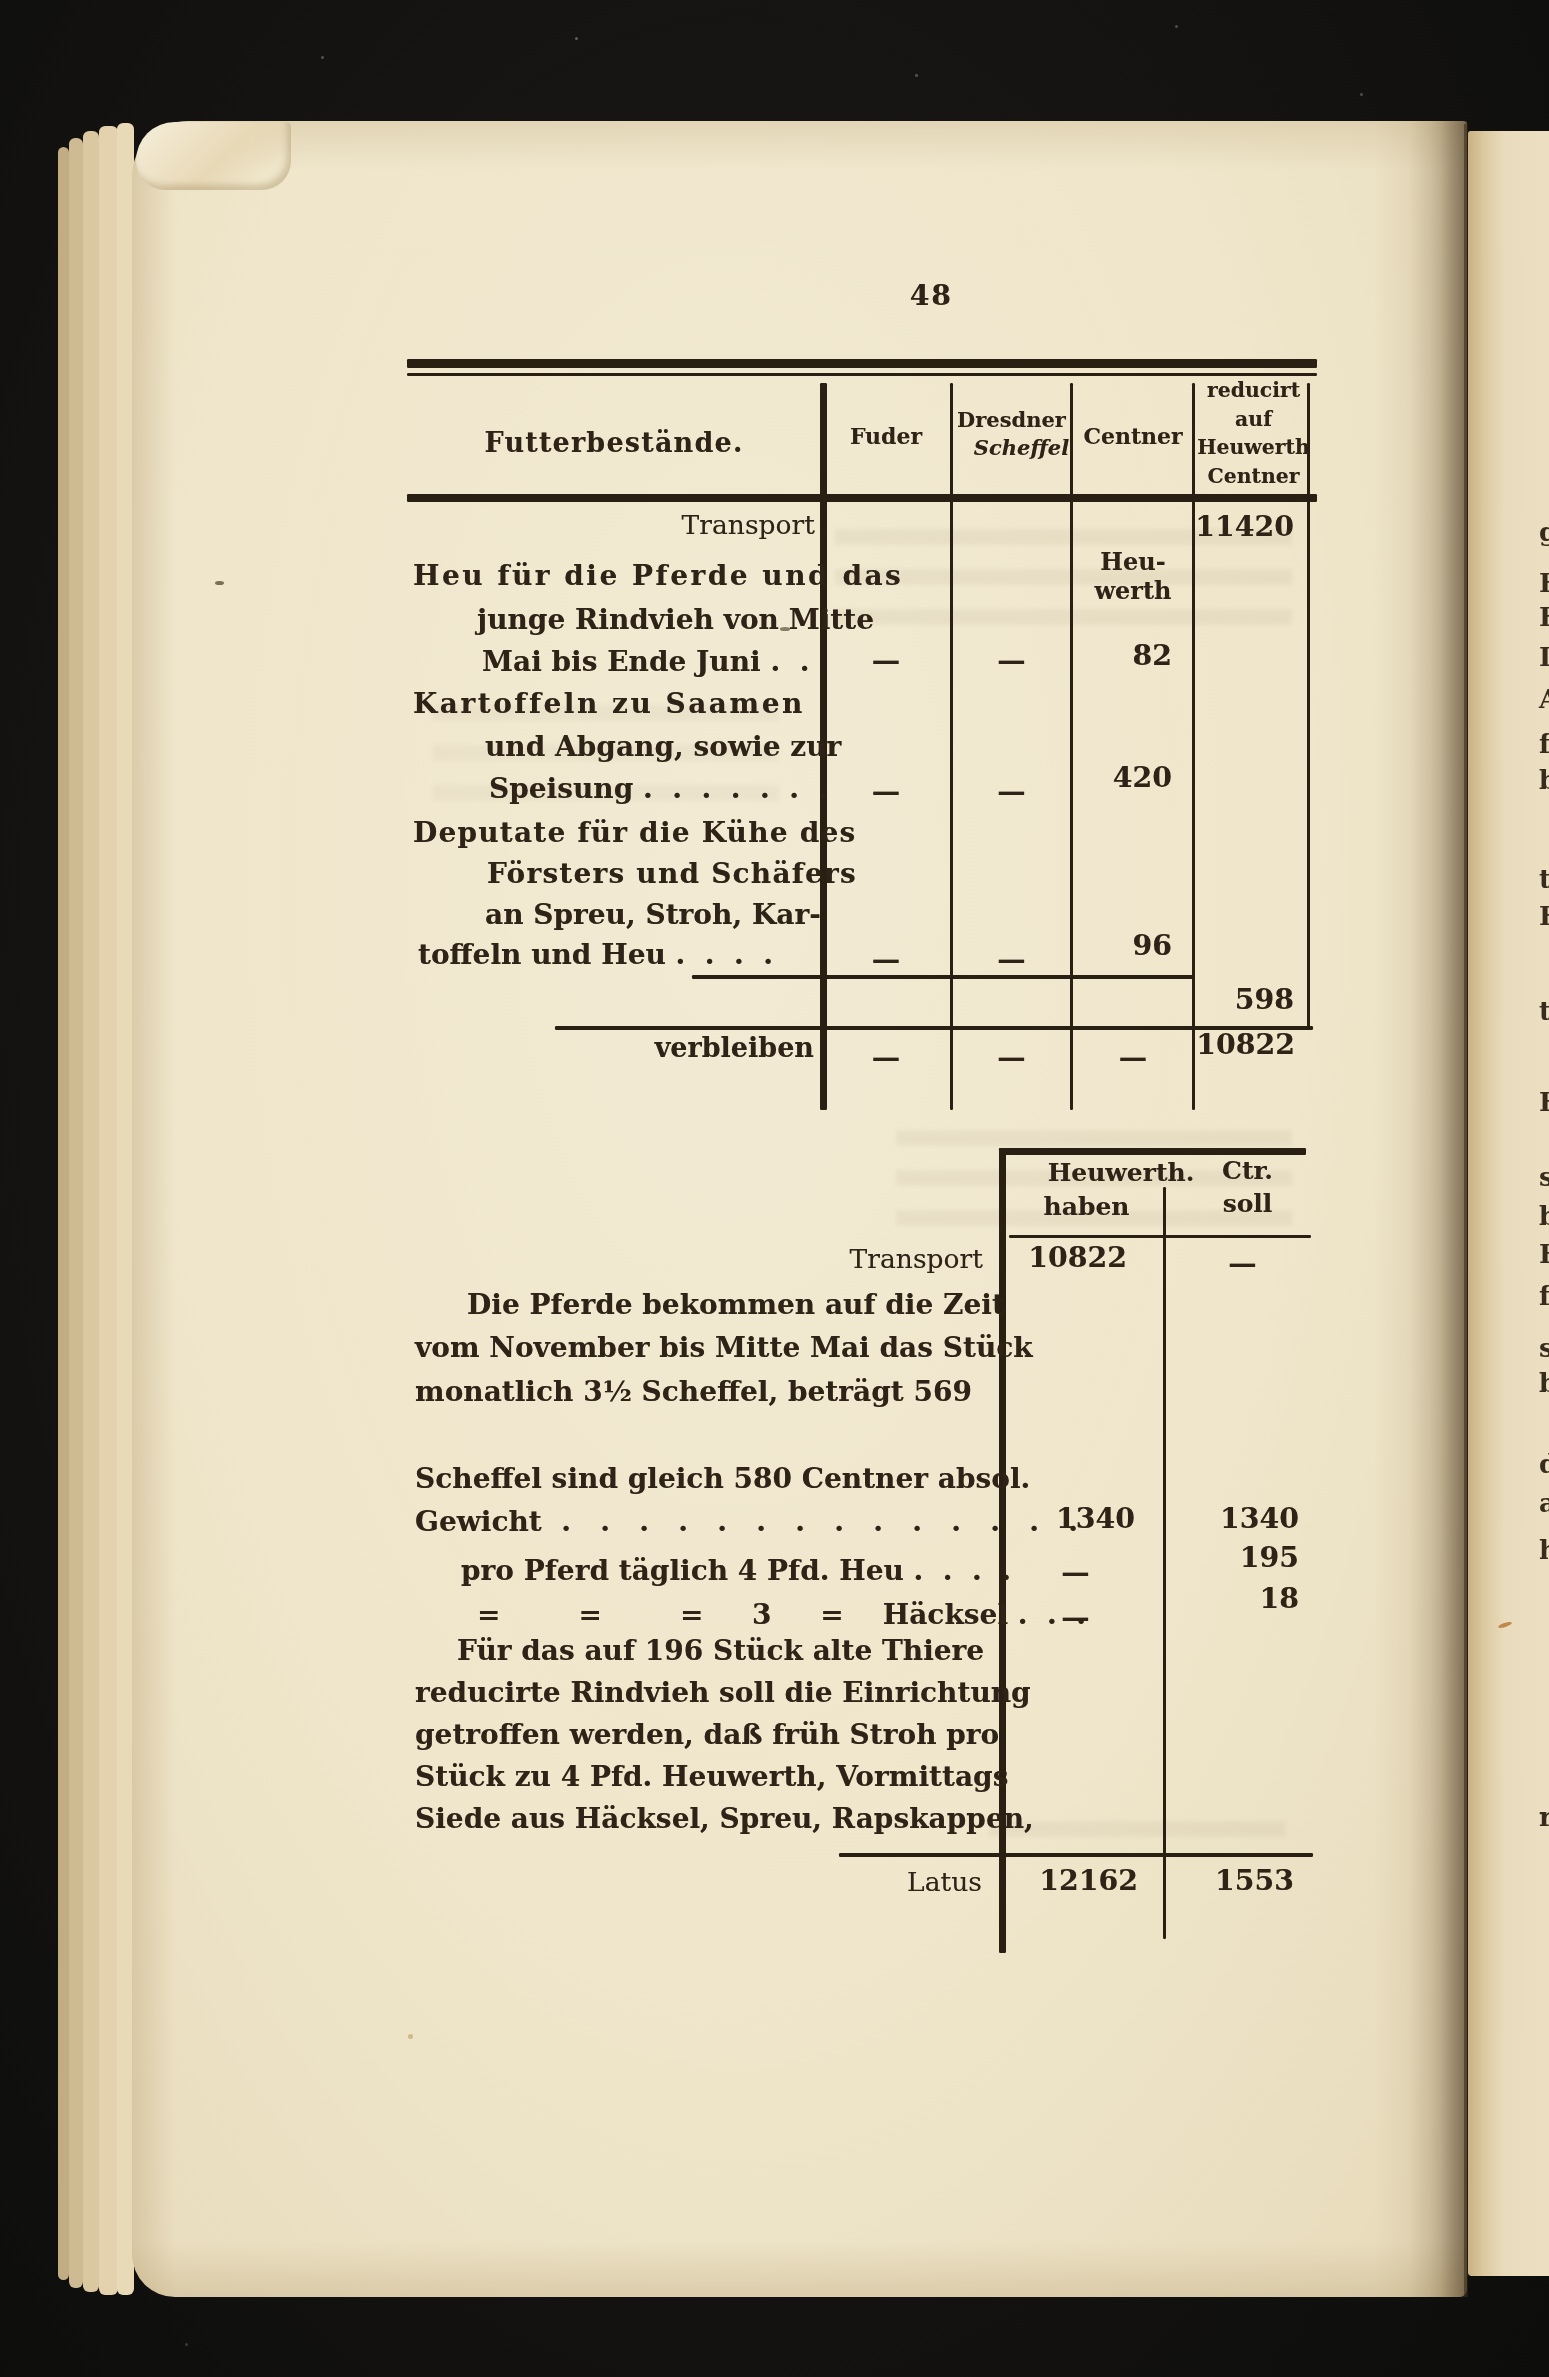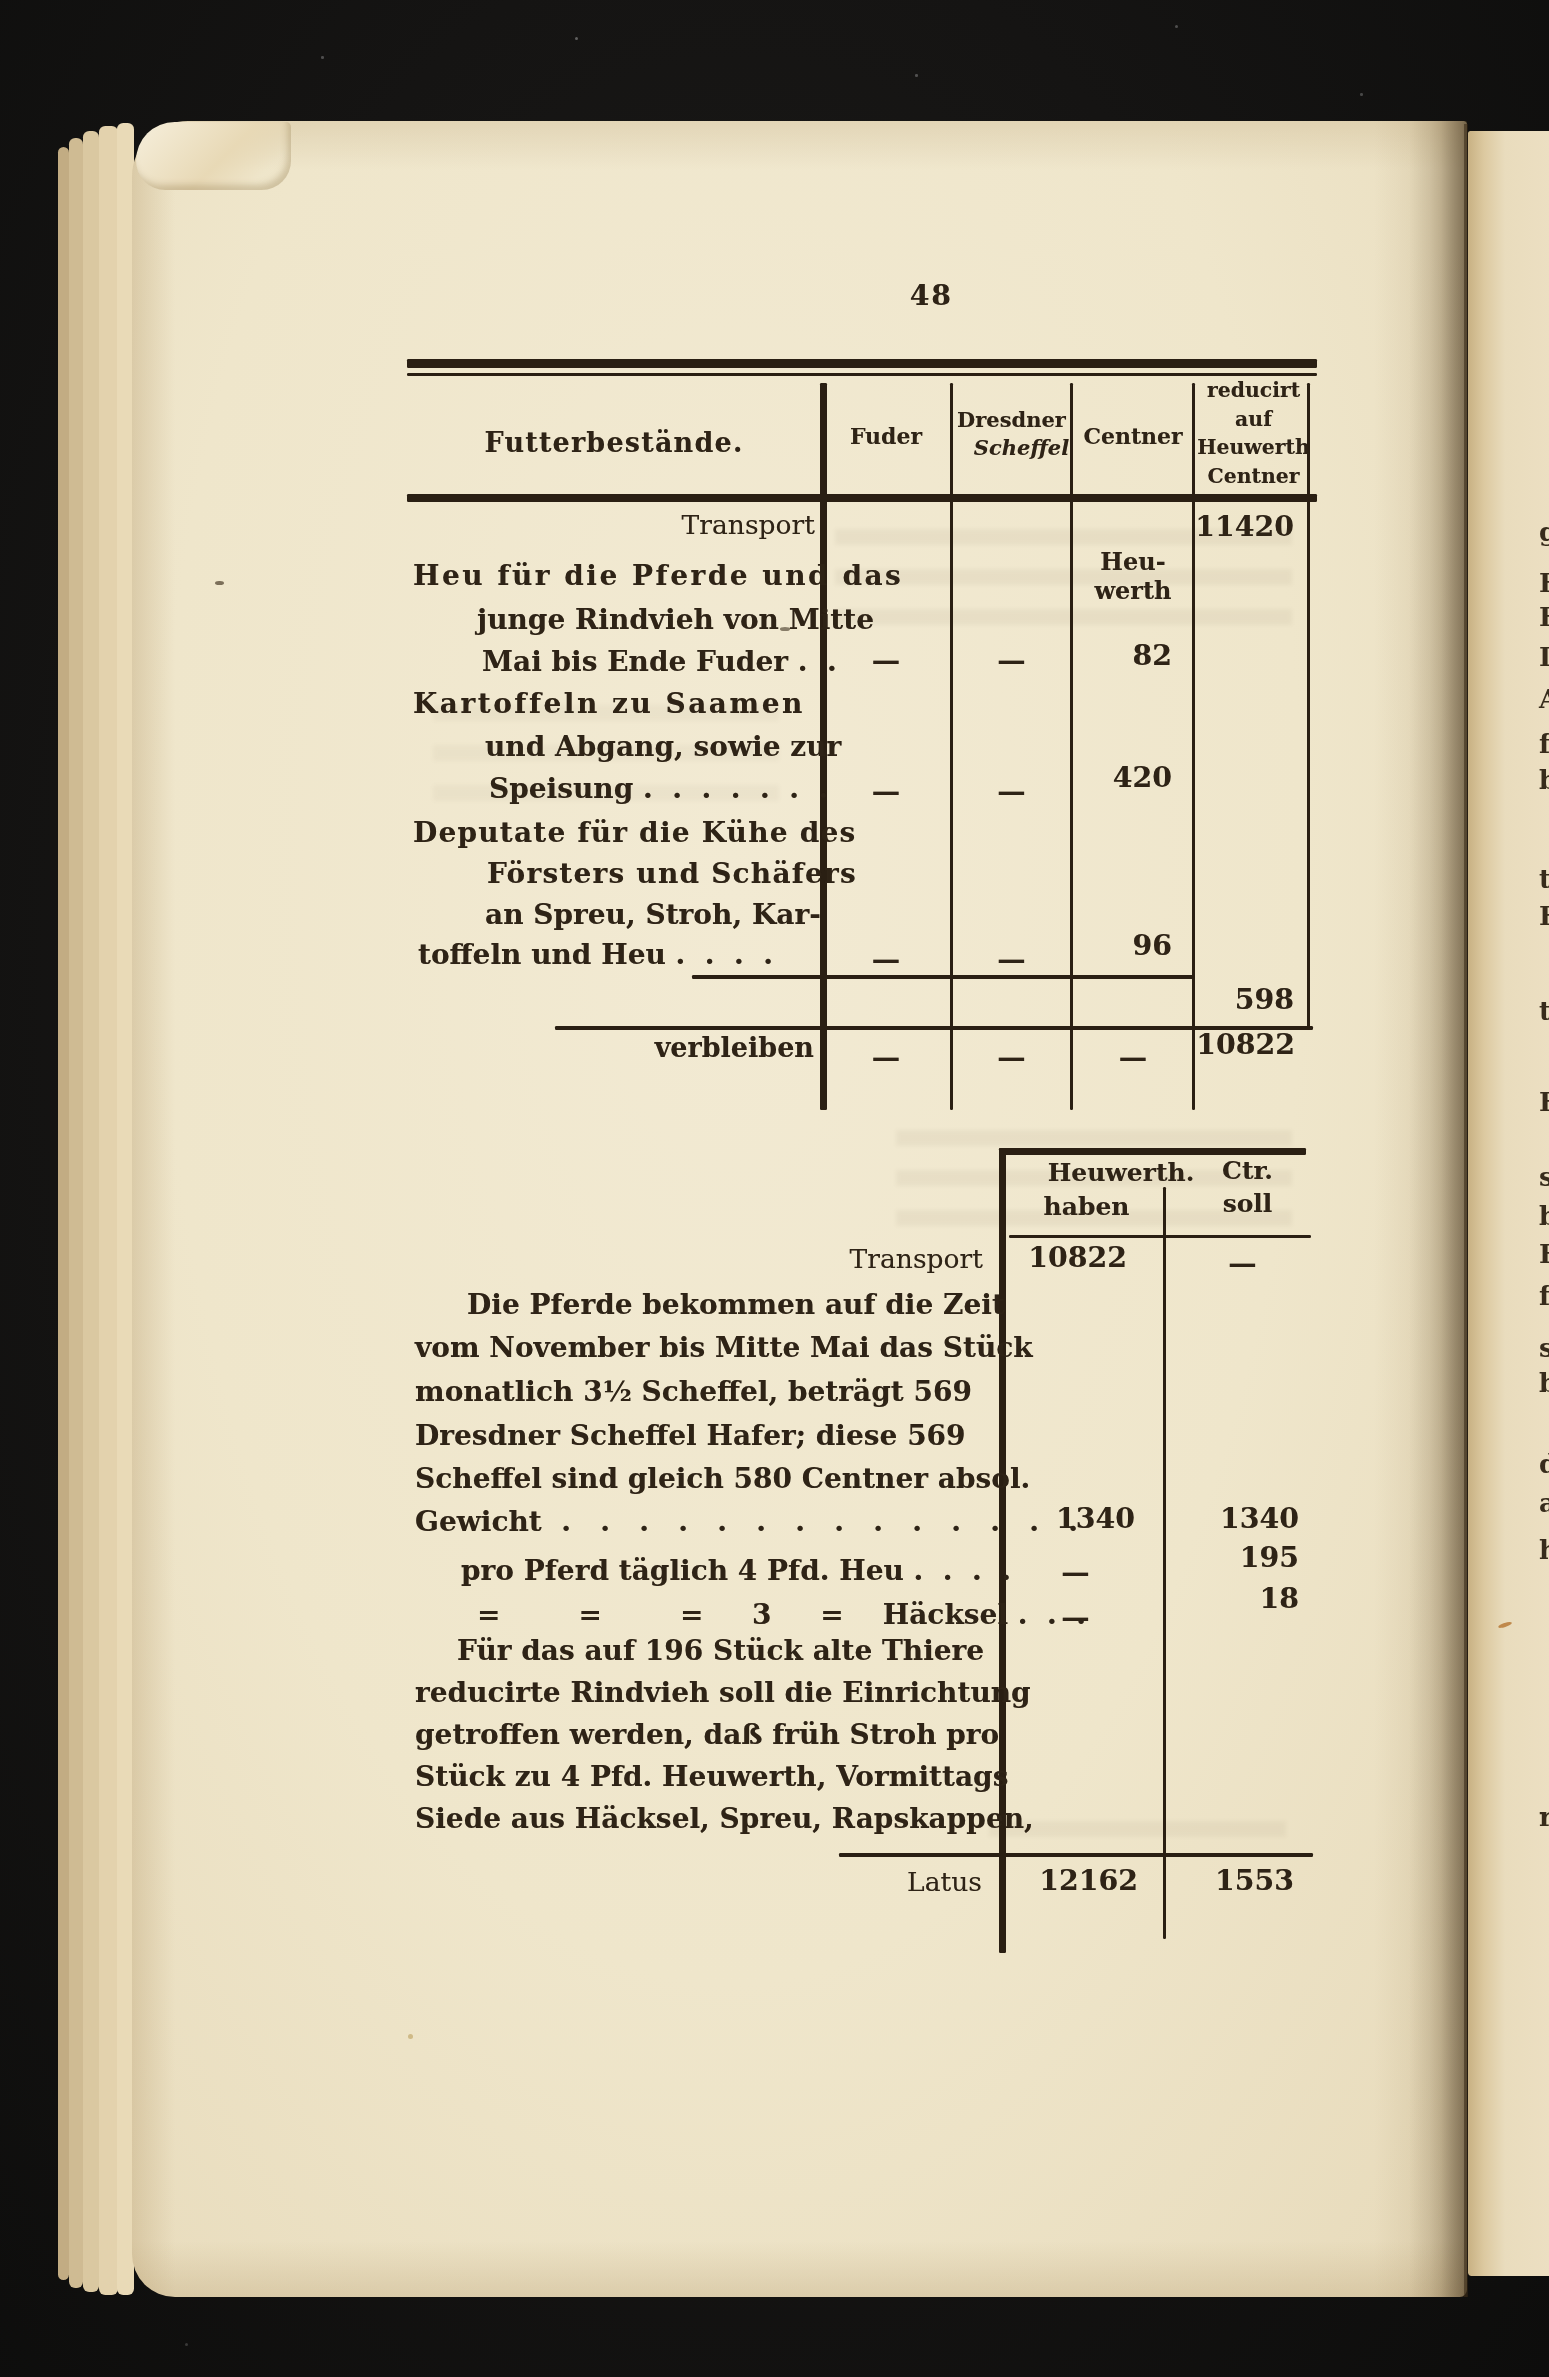--- a/index.html
+++ b/index.html
@@ -86,21 +86,21 @@
   <div class="t ctr" style="left:1195px;top:435px;width:117px;font-size:20.4px;">Heuwerth</div>
   <div class="t ctr" style="left:1195px;top:464px;width:117px;font-size:20.4px;">Centner</div>
 
   <div class="t a rt" style="left:495px;top:509px;width:320px;font-size:26.6px;">Transport</div>
   <div class="t num rt" style="left:1170px;top:509px;width:124px;font-size:28.4px;">11420</div>
   <div class="t ctr" style="left:1073px;top:547px;width:120px;font-size:24px;">Heu-</div>
   <div class="t ctr" style="left:1073px;top:576px;width:120px;font-size:24px;">werth</div>
 
   <div class="t ls4" style="left:413px;top:559px;font-size:28px;">Heu für die Pferde und das</div>
   <div class="t" style="left:477px;top:603px;font-size:28px;">junge Rindvieh von Mitte</div>
-  <div class="t" style="left:482px;top:645px;font-size:28px;">Mai bis Ende Fuder .  .</div>
+  <div class="t" style="left:482px;top:645px;font-size:28px;">Mai bis Ende Juni .  .</div>
   <div class="t num ctr" style="left:822px;top:643px;width:128px;font-size:28.4px;">—</div>
   <div class="t num ctr" style="left:953px;top:643px;width:117px;font-size:28.4px;">—</div>
   <div class="t num rt" style="left:1079px;top:638px;width:93px;font-size:28.4px;">82</div>
 
   <div class="t ls4" style="left:413px;top:687px;font-size:28px;">Kartoffeln zu Saamen</div>
   <div class="t" style="left:485px;top:730px;font-size:28px;">und Abgang, sowie zur</div>
   <div class="t" style="left:489px;top:772px;font-size:28px;">Speisung .  .  .  .  .  .  .</div>
   <div class="t num ctr" style="left:822px;top:774px;width:128px;font-size:28.4px;">—</div>
   <div class="t num ctr" style="left:953px;top:774px;width:117px;font-size:28.4px;">—</div>
   <div class="t num rt" style="left:1079px;top:760px;width:93px;font-size:28.4px;">420</div>
@@ -131,21 +131,20 @@
   <div class="t ctr" style="left:1182px;top:1156px;width:131px;font-size:25px;">Ctr.</div>
   <div class="t ctr" style="left:1182px;top:1189px;width:131px;font-size:25px;">soll</div>
 
   <div class="t a rt" style="left:760px;top:1243px;width:223px;font-size:26.6px;">Transport</div>
   <div class="t num rt" style="left:1003px;top:1240px;width:124px;font-size:28.4px;">10822</div>
   <div class="t num ctr" style="left:1193px;top:1246px;width:99px;font-size:28.4px;">—</div>
 
   <div class="t" style="left:415px;top:1331px;font-size:28px;">vom November bis Mitte Mai das Stück</div>
   <div class="t" style="left:467px;top:1288px;font-size:28px;">Die Pferde bekommen auf die Zeit</div>
   <div class="t" style="left:415px;top:1375px;font-size:28px;">monatlich 3½ Scheffel, beträgt 569</div>
-  <div class="t" style="left:415px;top:1419px;font-size:28px;">Dresdner Scheffel Hafer; diese 569</div>
   <div class="t" style="left:415px;top:1462px;font-size:28px;">Scheffel sind gleich 580 Centner absol.</div>
   <div class="t" style="left:415px;top:1505px;font-size:28px;">Gewicht  .   .   .   .   .   .   .   .   .   .   .   .   .   .</div>
   <div class="t num rt" style="left:1011px;top:1501px;width:124px;font-size:28.4px;">1340</div>
   <div class="t num rt" style="left:1175px;top:1501px;width:124px;font-size:28.4px;">1340</div>
 
   <div class="t" style="left:461px;top:1554px;font-size:28px;">pro Pferd täglich 4 Pfd. Heu .  .  .  .</div>
   <div class="t num ctr" style="left:1026px;top:1555px;width:99px;font-size:28.4px;">—</div>
   <div class="t num rt" style="left:1175px;top:1540px;width:124px;font-size:28.4px;">195</div>
 
   <div class="t" style="left:477px;top:1598px;font-size:28px;">=        =        =     3     =    Häcksel .  .  .</div>

